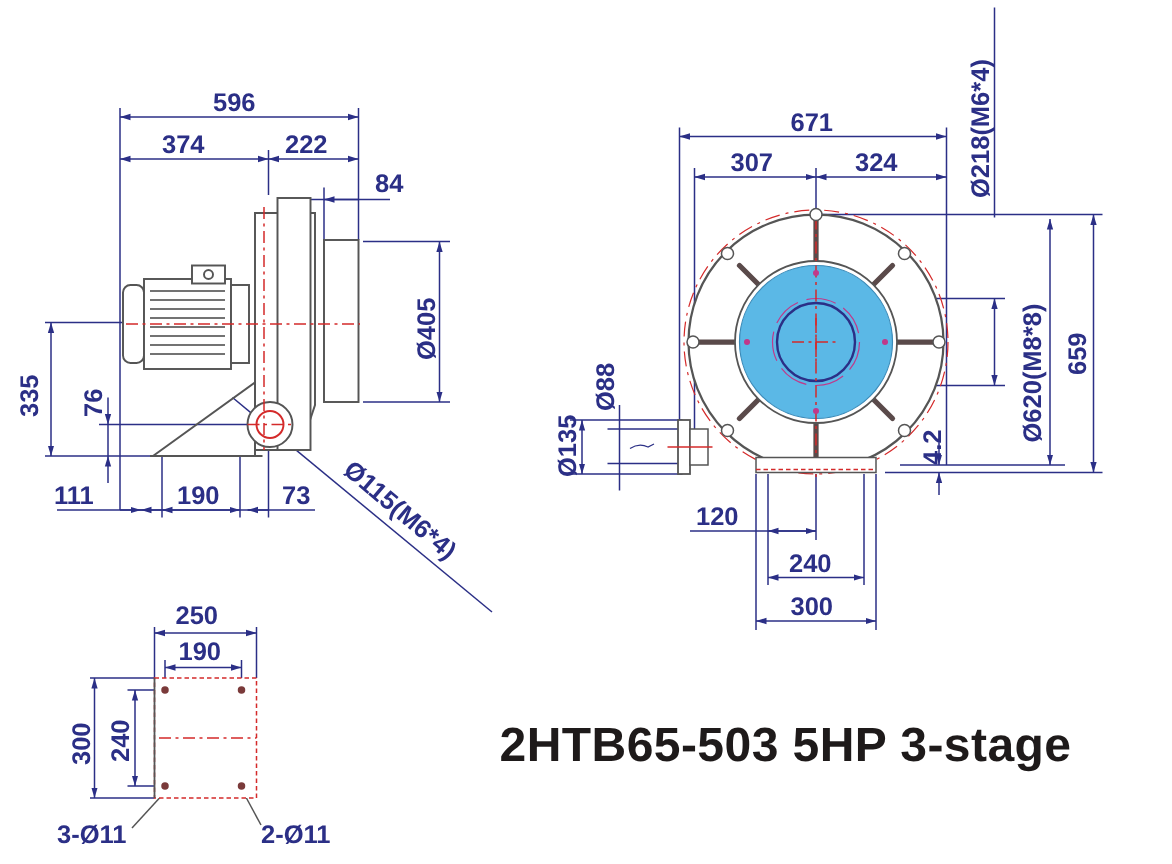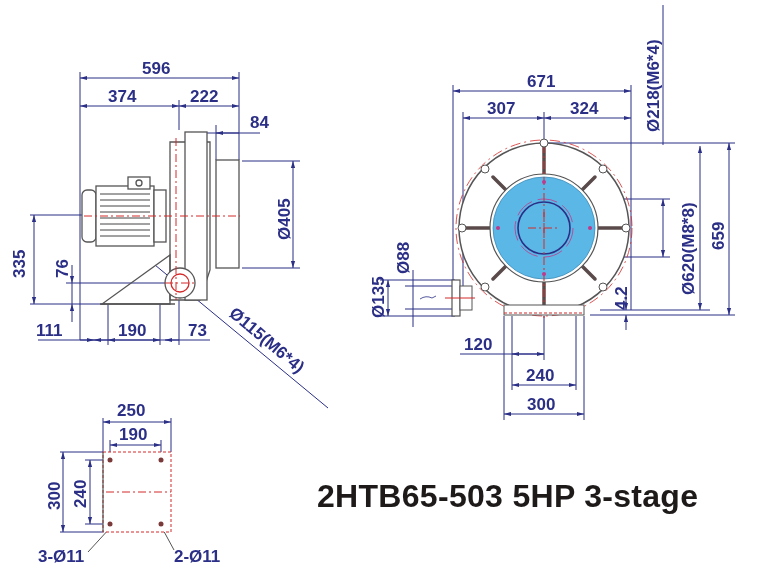--- a/index.html
+++ b/index.html
@@ -1,19 +1,19 @@
 <!DOCTYPE html>
 <html><head>
 <meta charset="utf-8">
 <style>
   html, body { margin:0; padding:0; background:#ffffff; }
   body { width:781px; height:576px; overflow:hidden; position:relative; font-family:"Liberation Sans", sans-serif; }
   svg { position:absolute; left:0; top:0; }
   .dim { font-family:"Liberation Sans", sans-serif; font-weight:bold; fill:#2b2f86; font-size:17px; }
-  .title { position:absolute; left:317px; top:478px; font-family:"Liberation Sans", sans-serif; font-weight:bold; font-size:32px; color:#1e1a1a; letter-spacing:0.3px; white-space:nowrap; }
+  .title { position:absolute; left:333px; top:478px; font-family:"Liberation Sans", sans-serif; font-weight:bold; font-size:32px; color:#1e1a1a; letter-spacing:0.3px; white-space:nowrap; }
 </style>
 </head>
 <body>
 
 <svg width="781" height="576" viewBox="0 0 781 576">
   <defs>
     <marker id="arr" viewBox="0 0 10 10" refX="10" refY="5" markerWidth="7" markerHeight="7" orient="auto-start-reverse">
       <path d="M0,2 L10,5 L0,8 z" fill="#2b2f86"></path>
     </marker>
   </defs>

